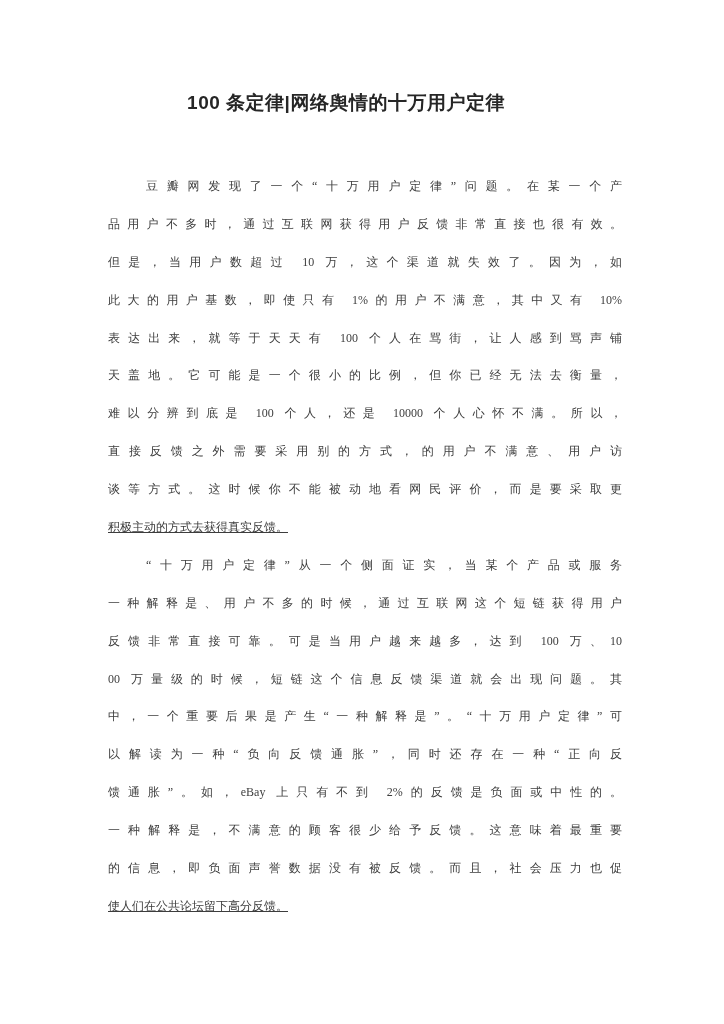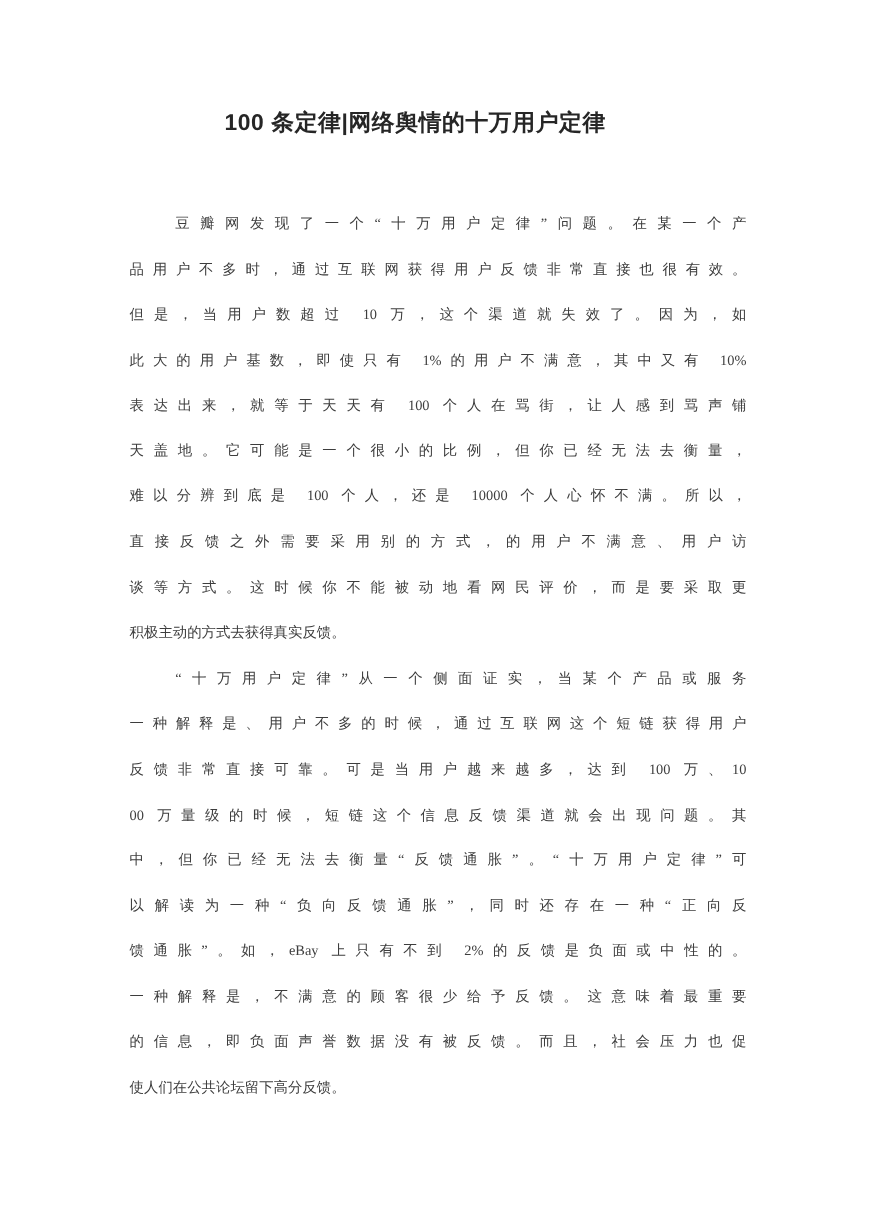--- a/index.html
+++ b/index.html
@@ -41,20 +41,21 @@
     line-height: 37.9px;
     white-space: nowrap;
     text-align: justify;
     text-align-last: justify;
   }
   .text-line.indent {
     padding-left: 38px;
   }
   .text-line.last {
     text-align-last: left;
+    text-decoration: underline;
   }
 </style>
 </head>
 <body>
 
 <div class="page">
 
   <div class="doc-title">100 条定律|网络舆情的十万用户定律</div>
 
   <div class="doc-body">
@@ -67,21 +68,21 @@
     <div class="text-line">天盖地。它可能是一个很小的比例，但你已经无法去衡量，</div>
     <div class="text-line">难以分辨到底是 100 个人，还是 10000 个人心怀不满。所以，</div>
     <div class="text-line">直接反馈之外需要采用别的方式，的用户不满意、用户访</div>
     <div class="text-line">谈等方式。这时候你不能被动地看网民评价，而是要采取更</div>
     <div class="text-line last">积极主动的方式去获得真实反馈。</div>
 
     <div class="text-line indent">“十万用户定律”从一个侧面证实，当某个产品或服务</div>
     <div class="text-line">一种解释是、用户不多的时候，通过互联网这个短链获得用户</div>
     <div class="text-line">反馈非常直接可靠。可是当用户越来越多，达到 100 万、10</div>
     <div class="text-line">00 万量级的时候，短链这个信息反馈渠道就会出现问题。其</div>
-    <div class="text-line">中，但你已经无法去衡量“反馈通胀”。“十万用户定律”可</div>
+    <div class="text-line">中，一个重要后果是产生“一种解释是”。“十万用户定律”可</div>
     <div class="text-line">以解读为一种“负向反馈通胀”，同时还存在一种“正向反</div>
     <div class="text-line">馈通胀”。如，eBay 上只有不到 2%的反馈是负面或中性的。</div>
     <div class="text-line">一种解释是，不满意的顾客很少给予反馈。这意味着最重要</div>
     <div class="text-line">的信息，即负面声誉数据没有被反馈。而且，社会压力也促</div>
     <div class="text-line last">使人们在公共论坛留下高分反馈。</div>
 
   </div>
 
 </div>
 

